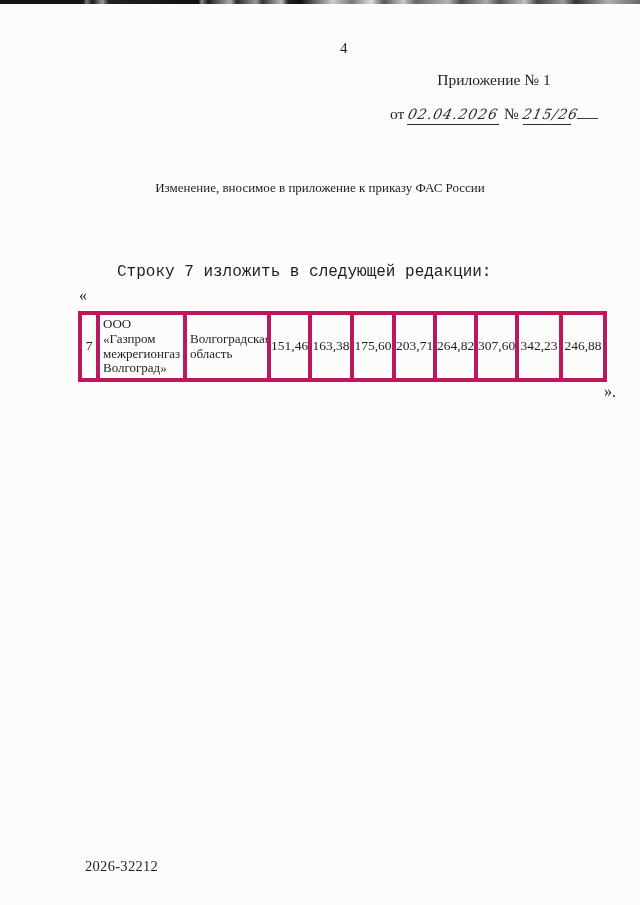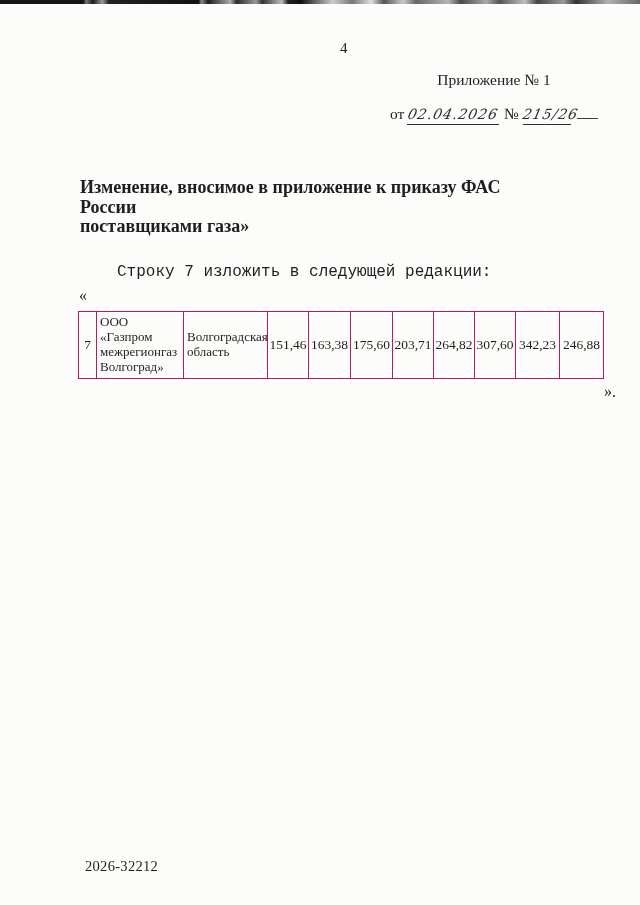--- a/index.html
+++ b/index.html
@@ -50,43 +50,43 @@
     font-style: italic;
     font-size: 14px;
     letter-spacing: 1px;
     color: #2b2b2b;
     transform: skewX(-12deg);
     white-space: nowrap;
   }
   .num-prefix { margin-left: 5px; }
   .doc-heading {
     position: absolute; top: 178px; left: 80px; width: 480px;
-    font-weight: bold; font-size: 18px; line-height: 19.6px;
-    text-align: left;
+    font-weight: normal; font-size: 13px; line-height: 19.6px;
+    text-align: center;
   }
   .instruction {
     position: absolute; top: 263px; left: 117px;
     font-size: 16px;
     font-family: Liberation Mono, monospace;
   }
   .open-quote {
     position: absolute; top: 287px; left: 79px;
     font-size: 16px;
   }
   .close-quote {
     position: absolute; top: 383px; left: 604px;
     font-size: 16px;
   }
   .amendment-table {
     position: absolute; top: 311px; left: 78px;
     border-collapse: collapse; table-layout: fixed;
     width: 525px;
   }
   .amendment-table td {
-    border: 1px solid #be185d;
+    border: 4px solid #be185d;
     font-size: 13px; line-height: 14.8px;
     vertical-align: middle;
     height: 67px;
     overflow: hidden;
   }
   td.cell-num { text-align: center; font-size: 13.5px; }
   td.cell-text { padding: 2px 3px; white-space: pre-line; }
   td.cell-value { text-align: center; font-size: 13.5px; }
   .page-footer {
     position: absolute; top: 858px; left: 85px;
@@ -106,21 +106,20 @@
     <span>от</span>
     <span class="hw-underline date-line"><span class="handwriting">02.04.2026</span></span>
     <span class="num-prefix">№</span>
     <span class="hw-underline num-line"><span class="handwriting">215/26</span></span>
     <span class="hw-tail"></span>
   </div>
 </div>
 
 <div class="doc-heading">
   <div>Изменение, вносимое в приложение к приказу ФАС России</div>
-  <div>поставщиками газа»</div>
 </div>
 
 <div class="instruction">Строку 7 изложить в следующей редакции:</div>
 
 <div class="open-quote">«</div>
 
 <table class="amendment-table">
   <colgroup>
     <col style="width:18px">
       <col style="width:87px">

